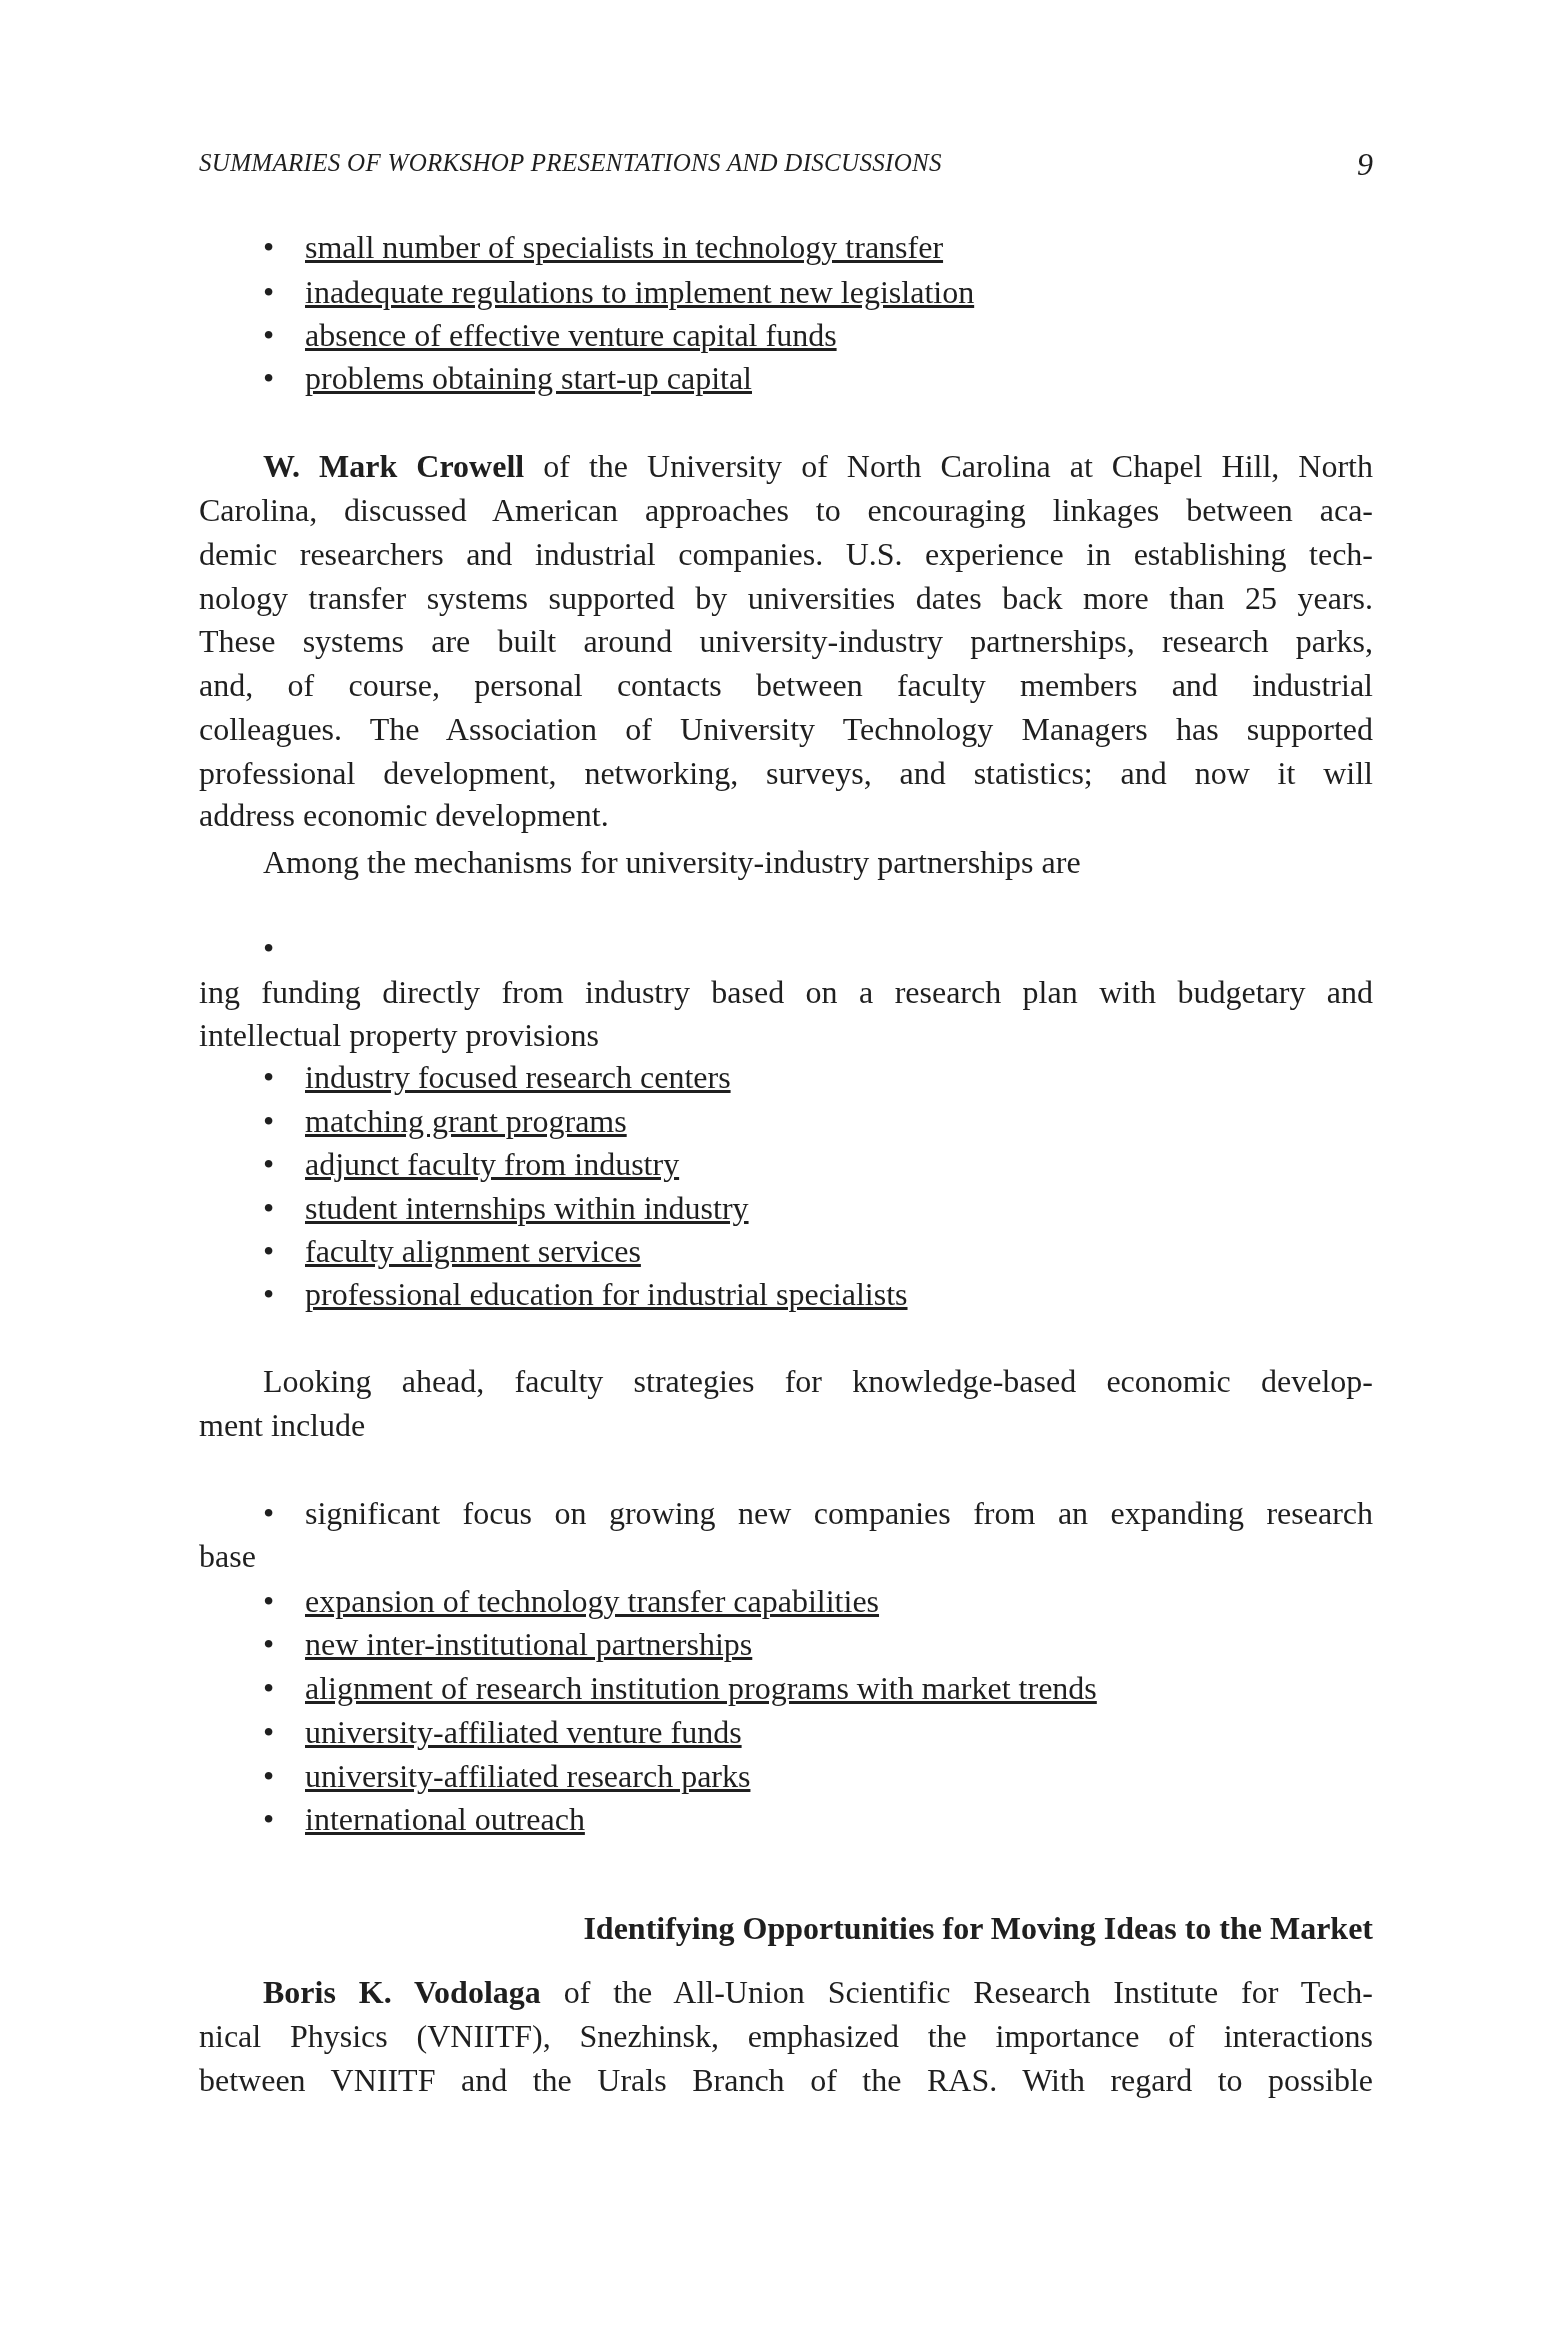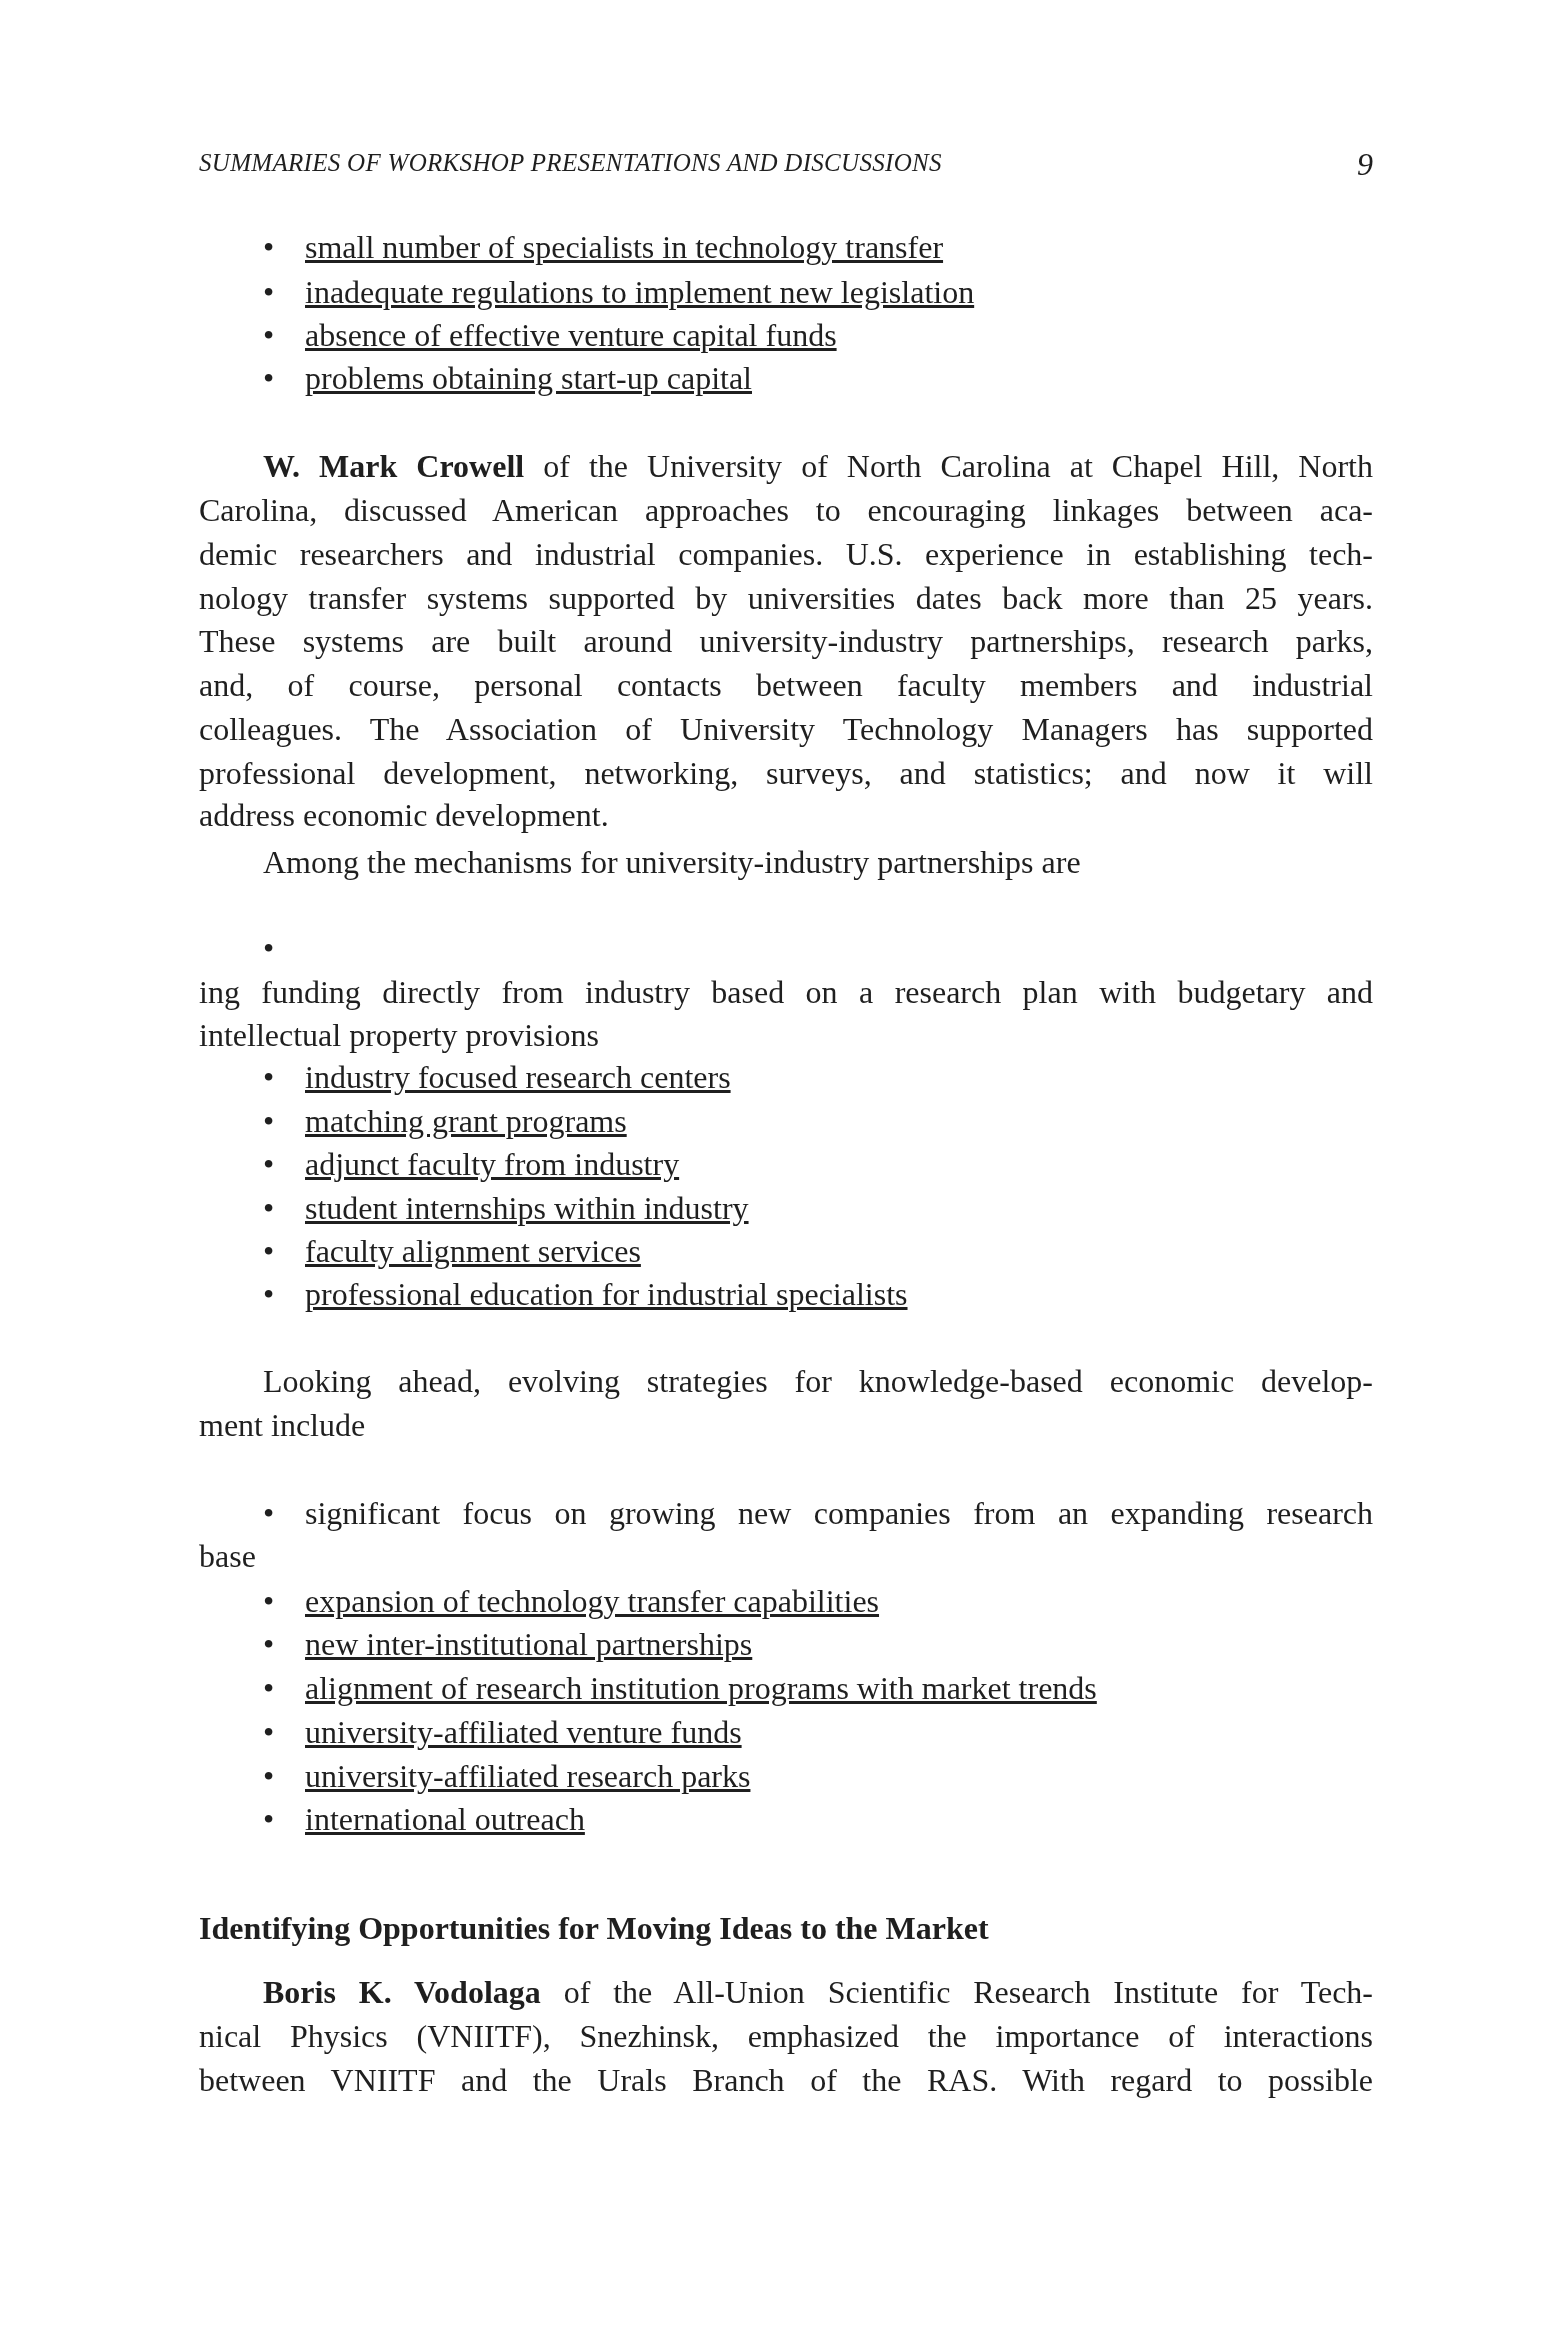--- a/index.html
+++ b/index.html
@@ -10,21 +10,21 @@
   .rh-title { position: absolute; left: 0; top: 0; font-style: italic; font-size: 25px;
               letter-spacing: 0.3px; white-space: nowrap; }
   .rh-page { position: absolute; right: 0; top: -3.5px; font-style: italic; font-size: 32px; }
   .line { position: absolute; left: 0; width: 1174px; font-size: 32px; line-height: 43px;
           white-space: nowrap; }
   .just { text-align: justify; text-align-last: justify; }
   .bullet { position: absolute; left: 64px; }
   .btext { position: absolute; left: 106px; text-decoration: underline; }
   .indent { padding-left: 64px; box-sizing: border-box; }
   b { font-weight: bold; }
-  .heading { position: absolute; left: 0; width: 1174px; text-align: left;
+  .heading { position: absolute; left: 0; width: 1174px; text-align: right;
              font-weight: bold; font-size: 32px; line-height: 43px; }
 </style>
 </head>
 <body>
 
 <div class="page">
 
   <div class="running-head">
     <span class="rh-title">SUMMARIES OF WORKSHOP PRESENTATIONS AND DISCUSSIONS</span>
     <span class="rh-page">9</span>
@@ -88,21 +88,21 @@
       <span class="bullet">•</span>
       <span class="btext">faculty alignment services</span>
     </div>
     <div class="line" style="top:1273px">
       <span class="bullet">•</span>
       <span class="btext">professional education for industrial specialists</span>
     </div>
   </div>
 
   <div>
-    <div class="line just indent" style="top:1360px">Looking ahead, evolving strategies for knowledge-based economic develop-</div>
+    <div class="line just indent" style="top:1360px">Looking ahead, faculty strategies for knowledge-based economic develop-</div>
     <div class="line" style="top:1404px">ment include</div>
   </div>
 
   <div>
     <div class="line just" style="top:1492px; padding-left:106px; box-sizing:border-box;">
       <span class="bullet" style="left:64px">•</span><span>significant focus on growing new companies from an expanding research</span>
     </div>
     <div class="line" style="top:1535px">base</div>
     <div class="line" style="top:1580px">
       <span class="bullet">•</span>

